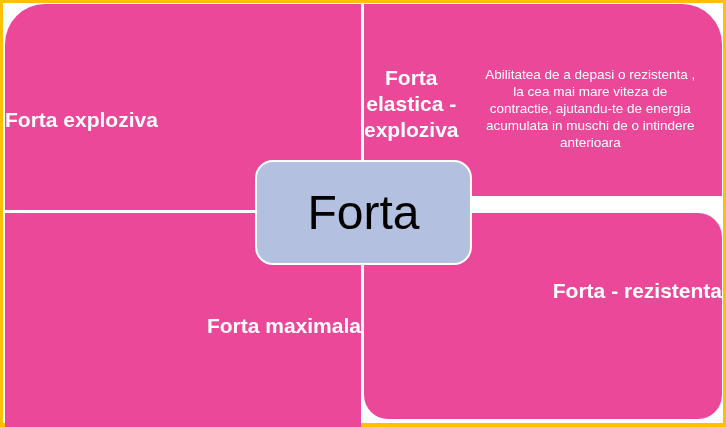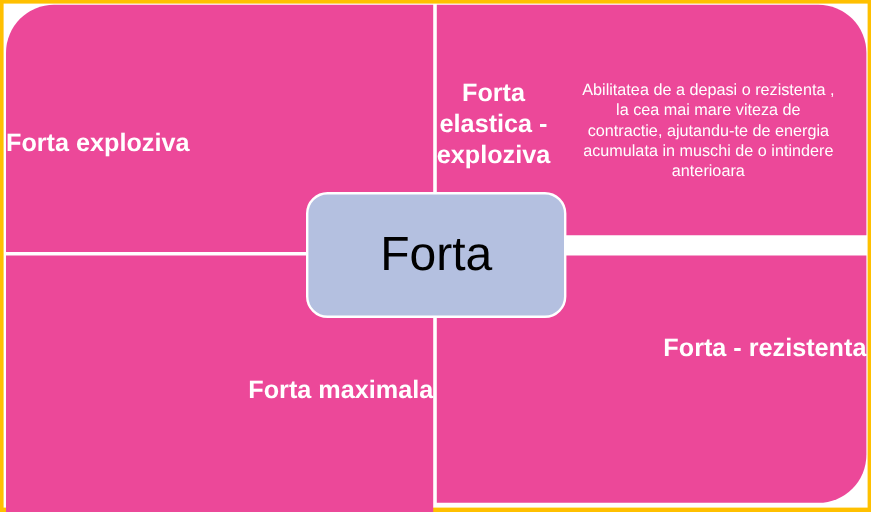--- a/index.html
+++ b/index.html
@@ -4,28 +4,28 @@
 <style>
   html, body { margin:0; padding:0; }
   body { width:726px; height:427px; background:#FFC000; position:relative; overflow:hidden;
          font-family: "Liberation Sans", "DejaVu Sans", sans-serif; }
   .frame { position:absolute; left:3px; top:3px; width:720px; height:420px; background:#ffffff; }
   .quad { position:absolute; background:#ec4899; color:#ffffff; box-sizing:border-box;
           display:flex; flex-direction:row; align-items:center; text-align:center; }
   .q-tl { left:5px; top:4px; width:356px; height:206px; border-top-left-radius:40px; padding-top:34px; }
   .q-tr { left:364px; top:4px; width:358px; height:192px; border-top-right-radius:40px; padding-top:16px; }
   .q-bl { left:5px; top:213px; width:356px; height:256px; border-bottom-left-radius:40px; justify-content:flex-end; padding-bottom:22px; }
-  .q-br { left:364px; top:213px; width:358px; height:206px; border-bottom-right-radius:40px; justify-content:flex-end; padding-bottom:42px; }
+  .q-br { left:364px; top:213px; width:358px; height:206px; border-bottom-right-radius:40px; justify-content:flex-end; padding-bottom:42px;border-radius:24px; }
   .title { font-weight:bold; font-size:21px; line-height:26px; margin-bottom:8px; }
   .desc { font-size:13.5px; line-height:17px; padding:0 18px; }
   .q-tr .desc { padding:0 26px; }
   .center { position:absolute; left:255px; top:160px; width:217px; height:105px; box-sizing:border-box;
             background:#B4C0E0; border:2px solid #ffffff; border-radius:18px;
             display:flex; align-items:center; justify-content:center;
-            color:#000000; font-size:40px; }
+            color:#000000; font-size:48px; }
 </style>
 </head>
 <body>
 
 <div class="frame"></div>
 
 <div class="quad q-tl">
   <div class="title">Forta exploziva</div>
 </div>
 

